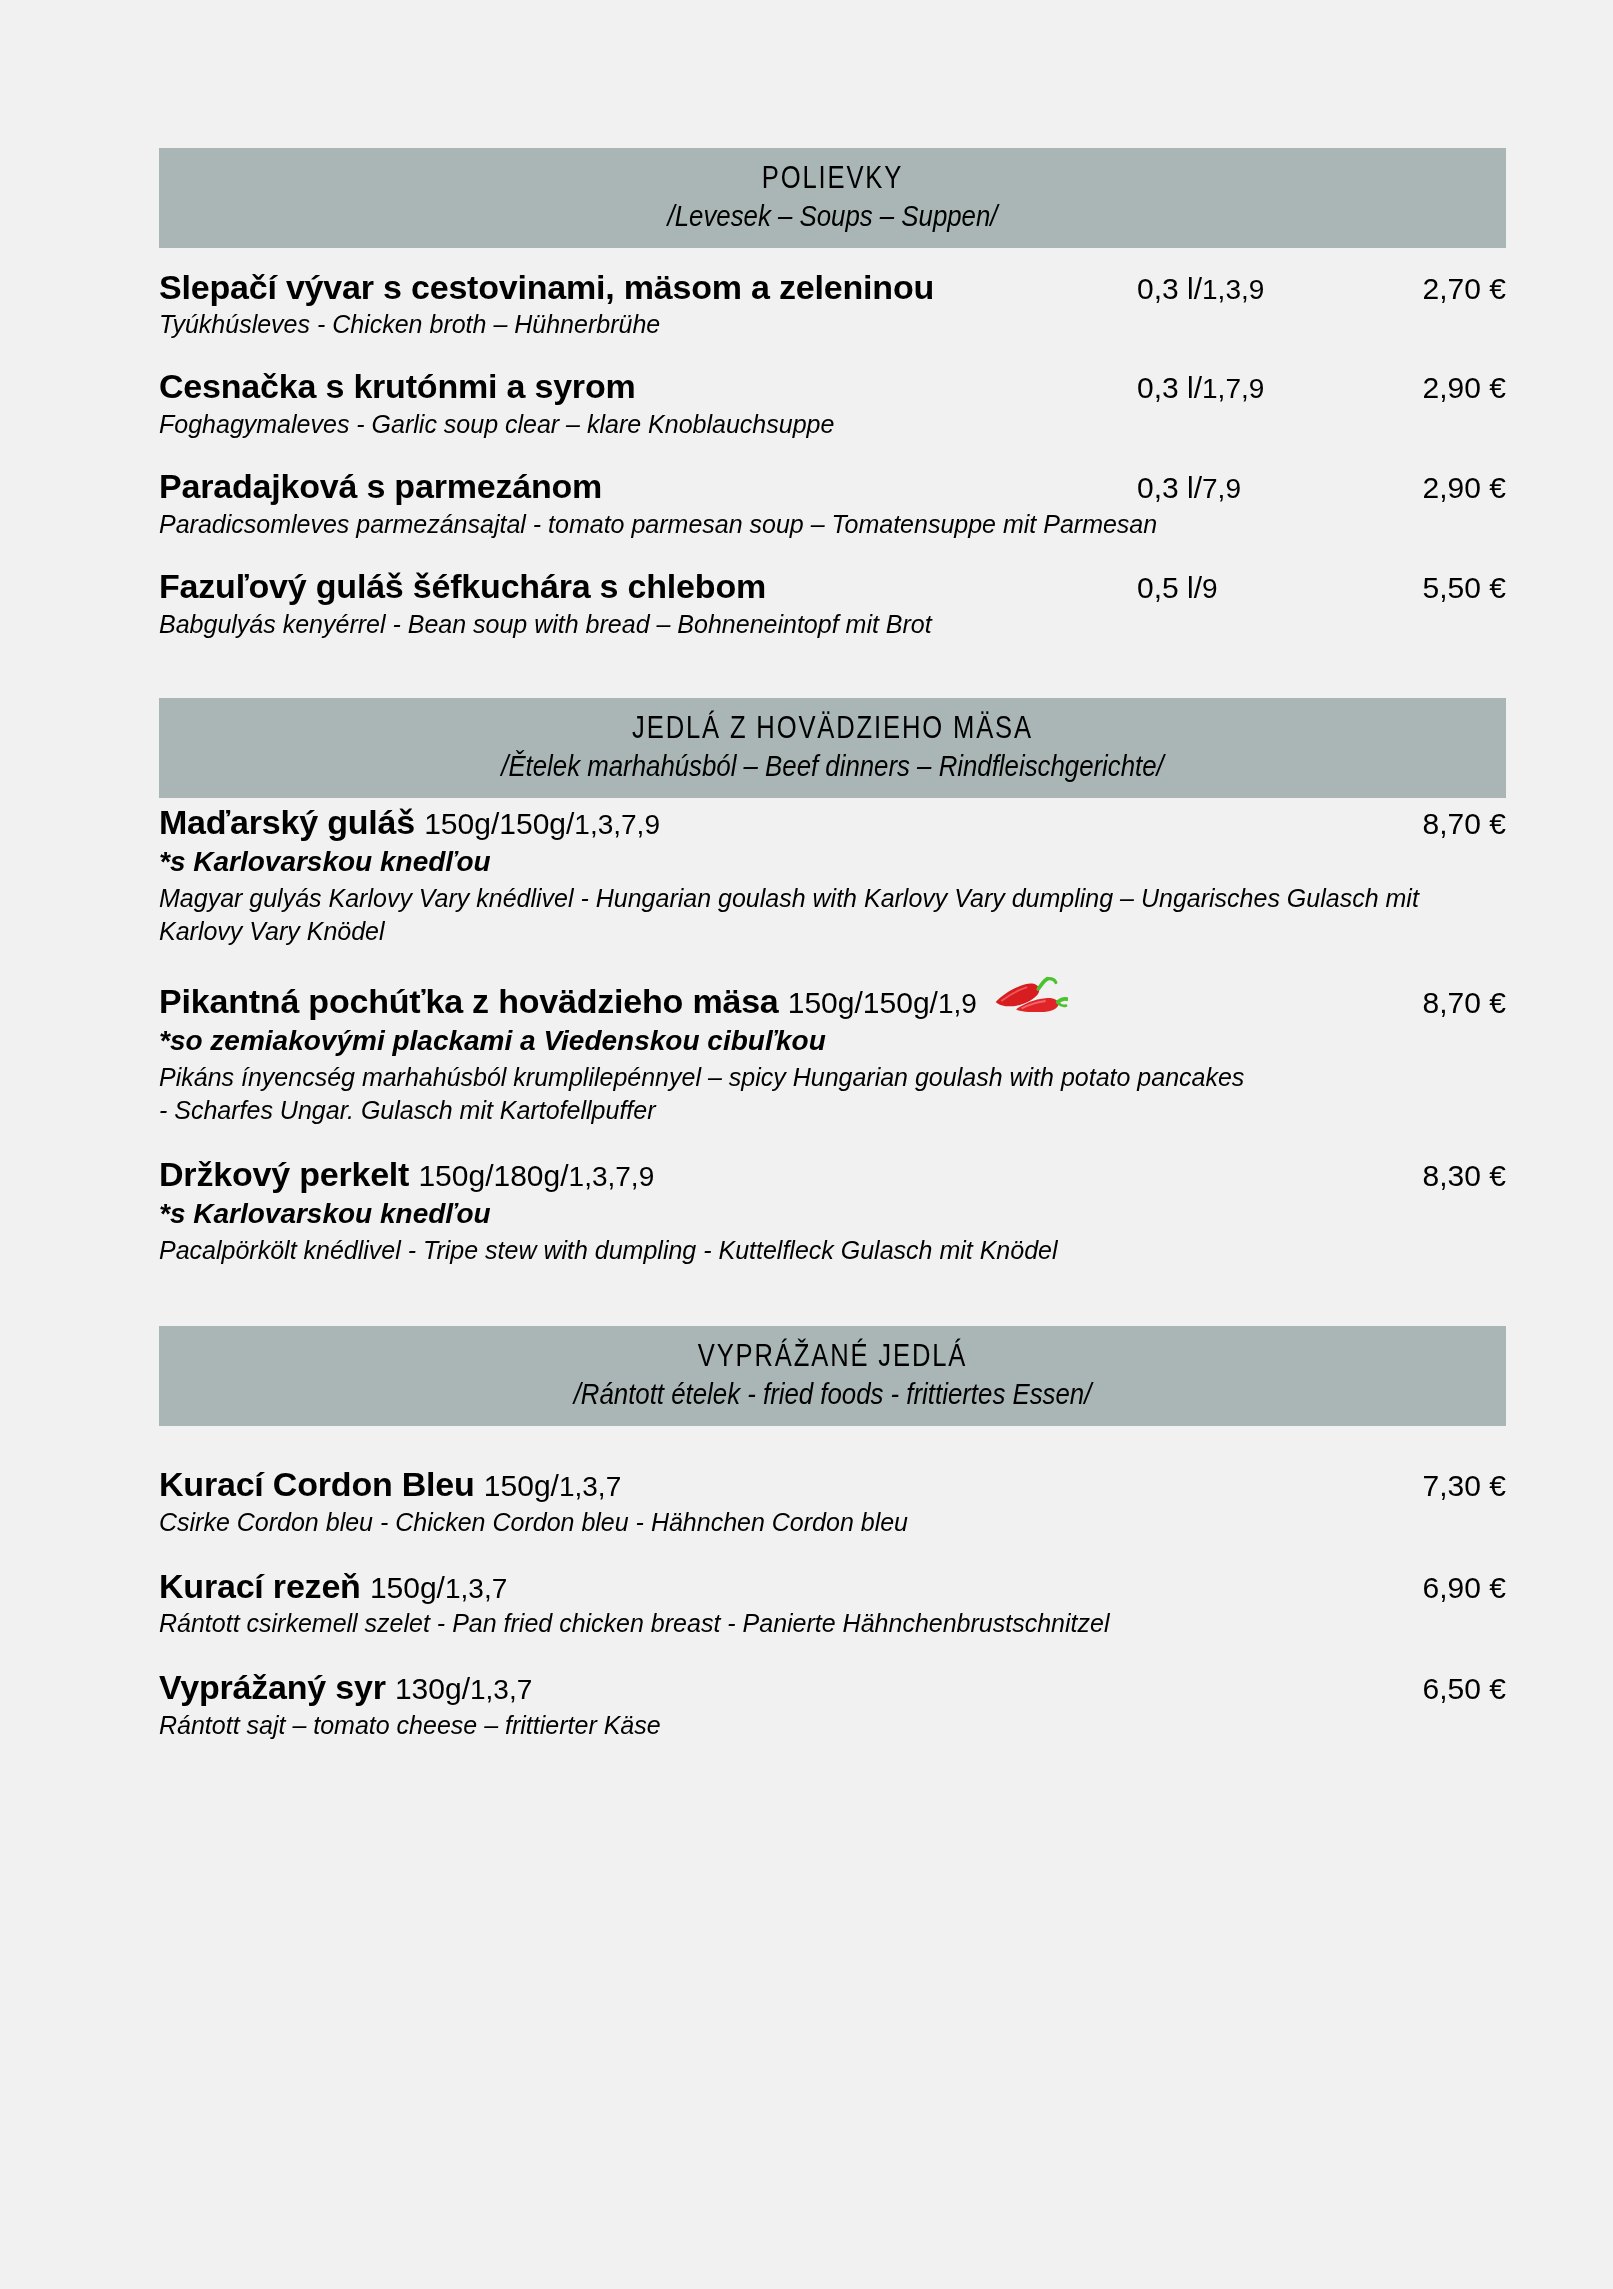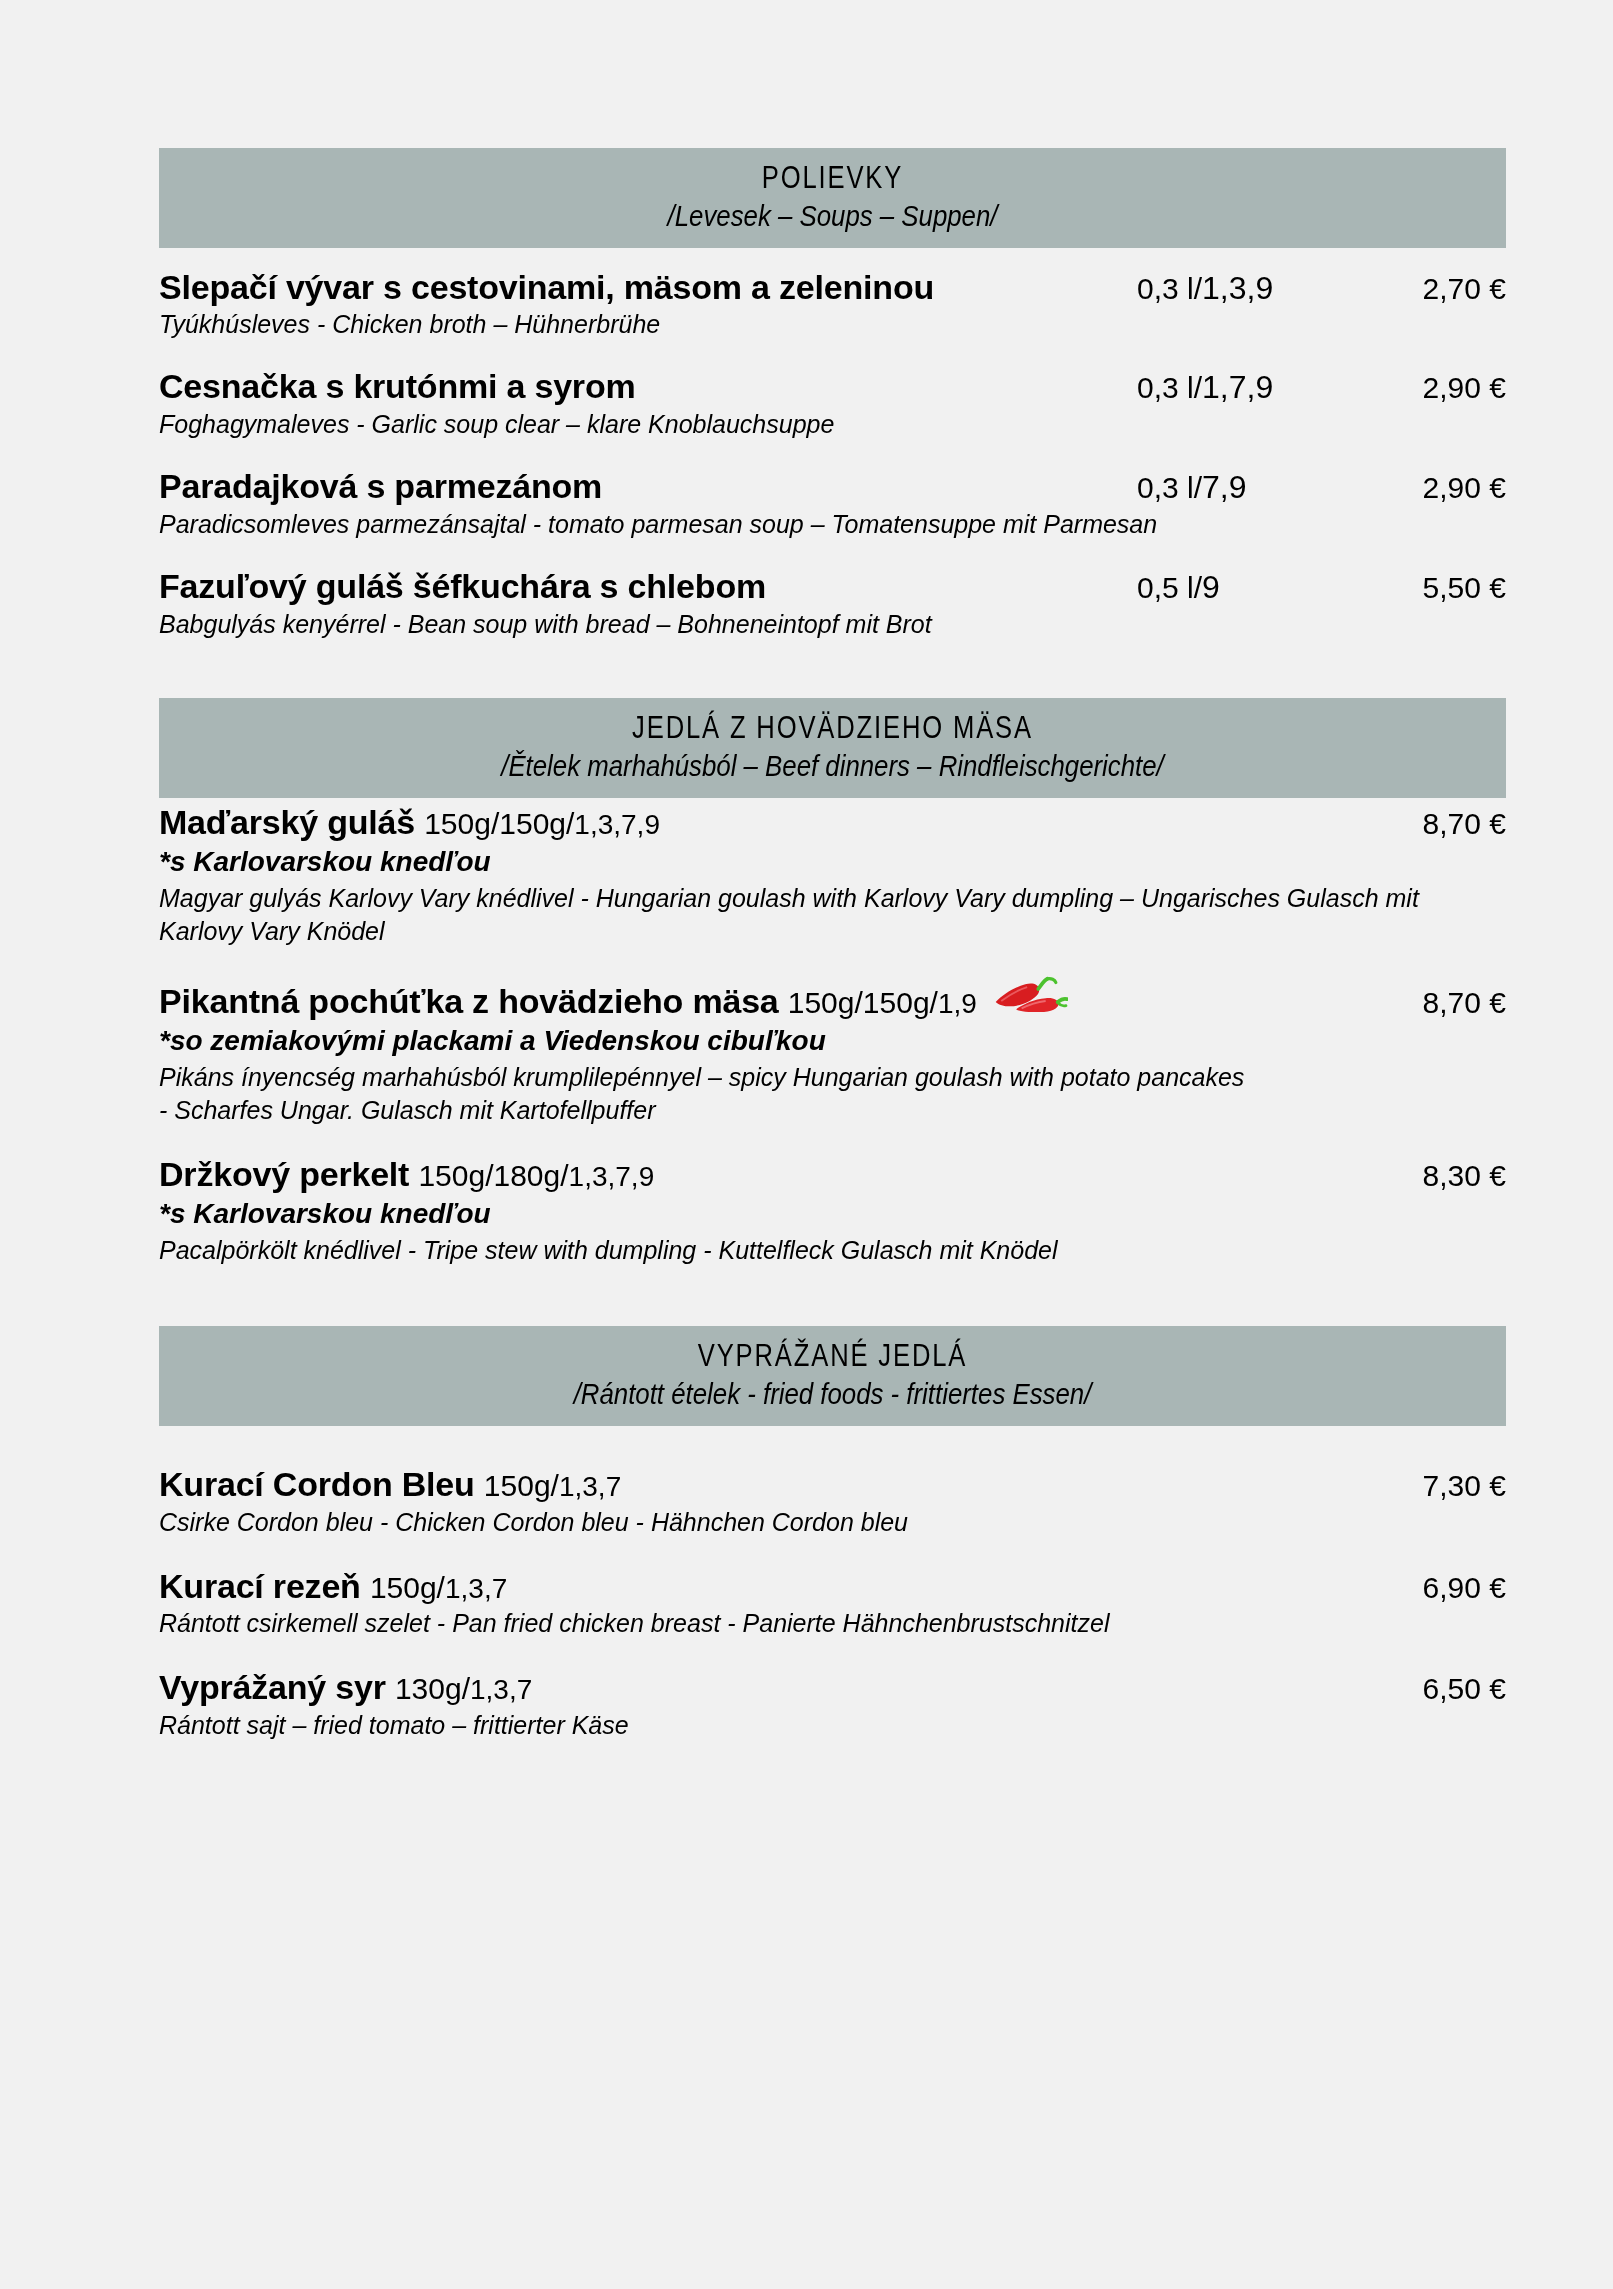--- a/index.html
+++ b/index.html
@@ -97,21 +97,21 @@
   .spacer {
     flex: 1 1 auto;
   }
   .item-portion-col {
     font-size: 30px;
     font-weight: 400;
     white-space: nowrap;
     text-align: left;
   }
   .item-portion-col .alg {
-    font-size: 32px;
+    font-size: 28px;
   }
   .item-price {
     font-size: 30px;
     font-weight: normal;
     white-space: nowrap;
     text-align: right;
   }
   .item-sub {
     font-size: 28px;
     font-style: italic;
@@ -281,20 +281,20 @@
         <div class="item-desc">Rántott csirkemell szelet - Pan fried chicken breast - Panierte Hähnchenbrustschnitzel</div>
       </div>
 
       <div class="item">
         <div class="item-head">
           <span class="item-name">Vyprážaný syr</span>
           <span class="item-portion-inline"><span>130g/</span><span class="alg">1,3,7</span></span>
           <span class="spacer"></span>
           <span class="item-price">6,50 €</span>
         </div>
-        <div class="item-desc">Rántott sajt – fried tomato – frittierter Käse</div>
+        <div class="item-desc">Rántott sajt – tomato cheese – frittierter Käse</div>
       </div>
 
     </div>
 
   </div>
 </div>
 
 
 </body></html>

